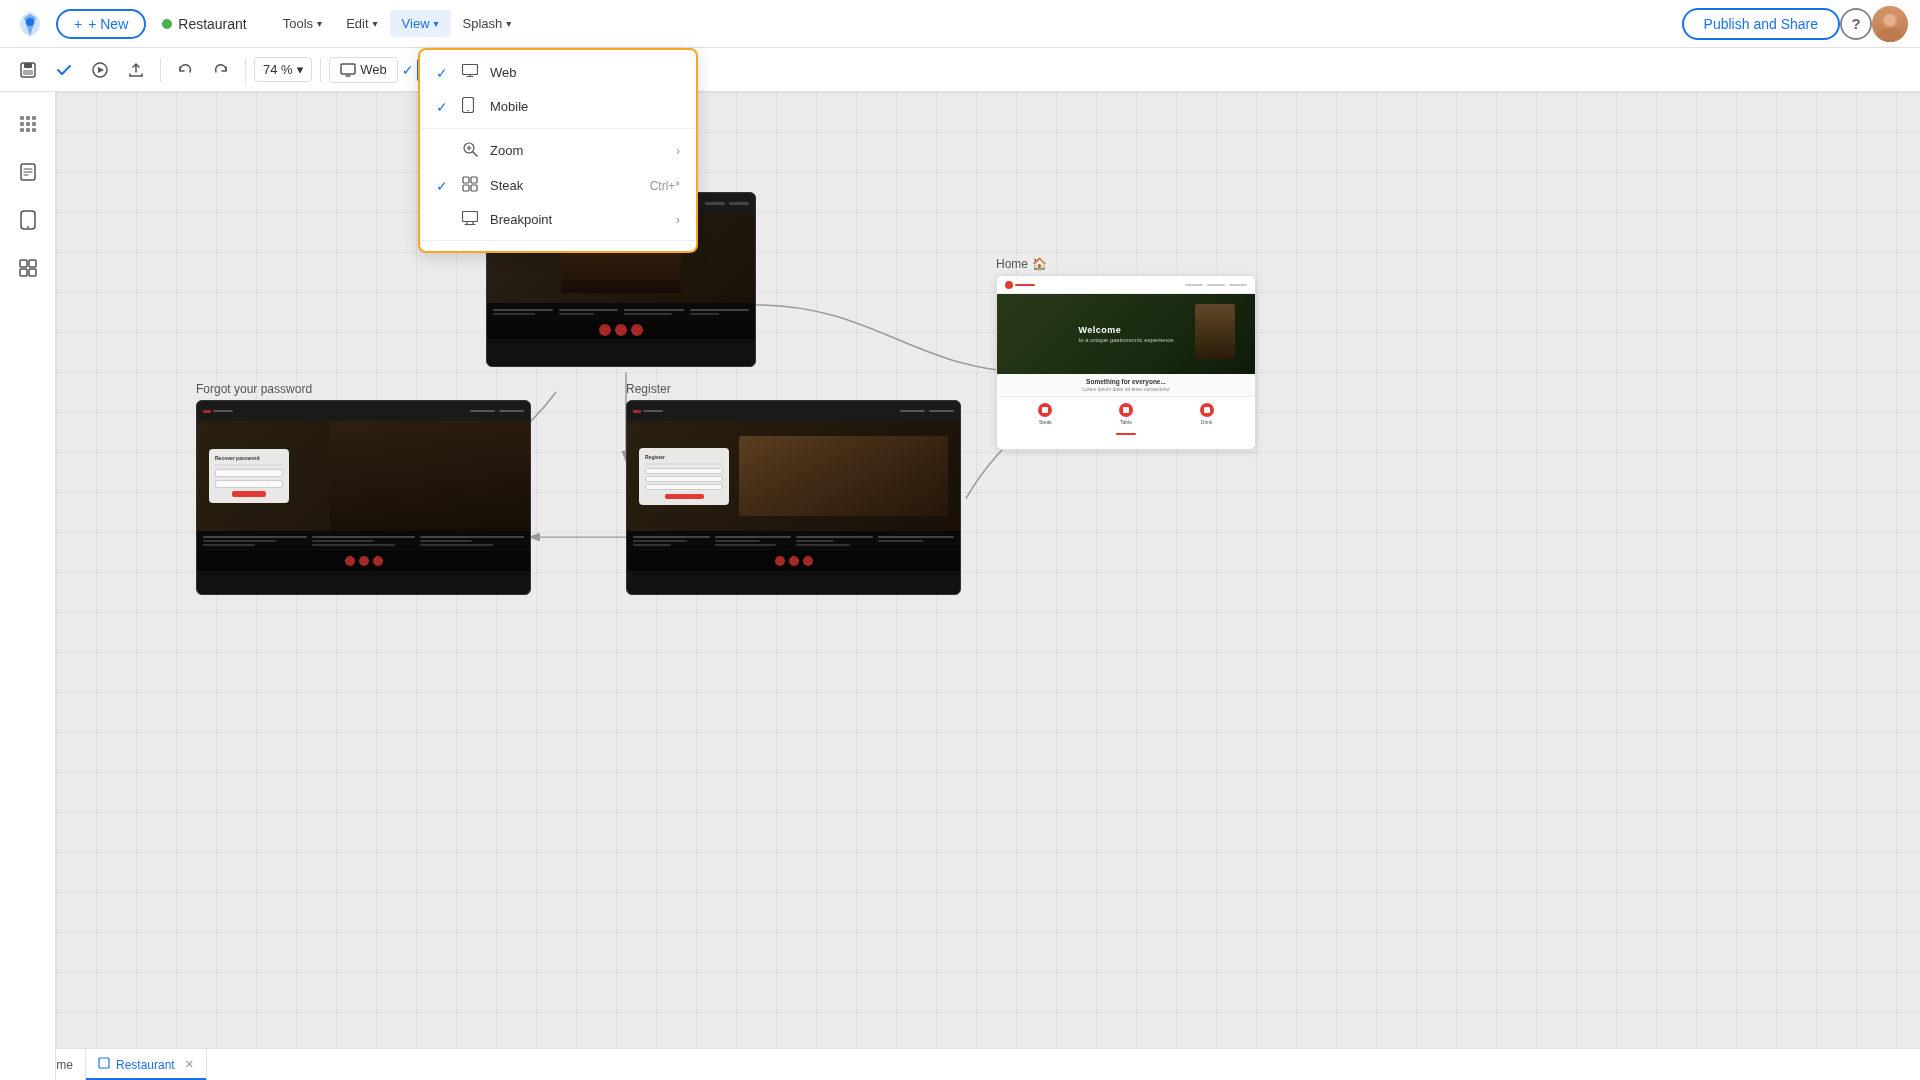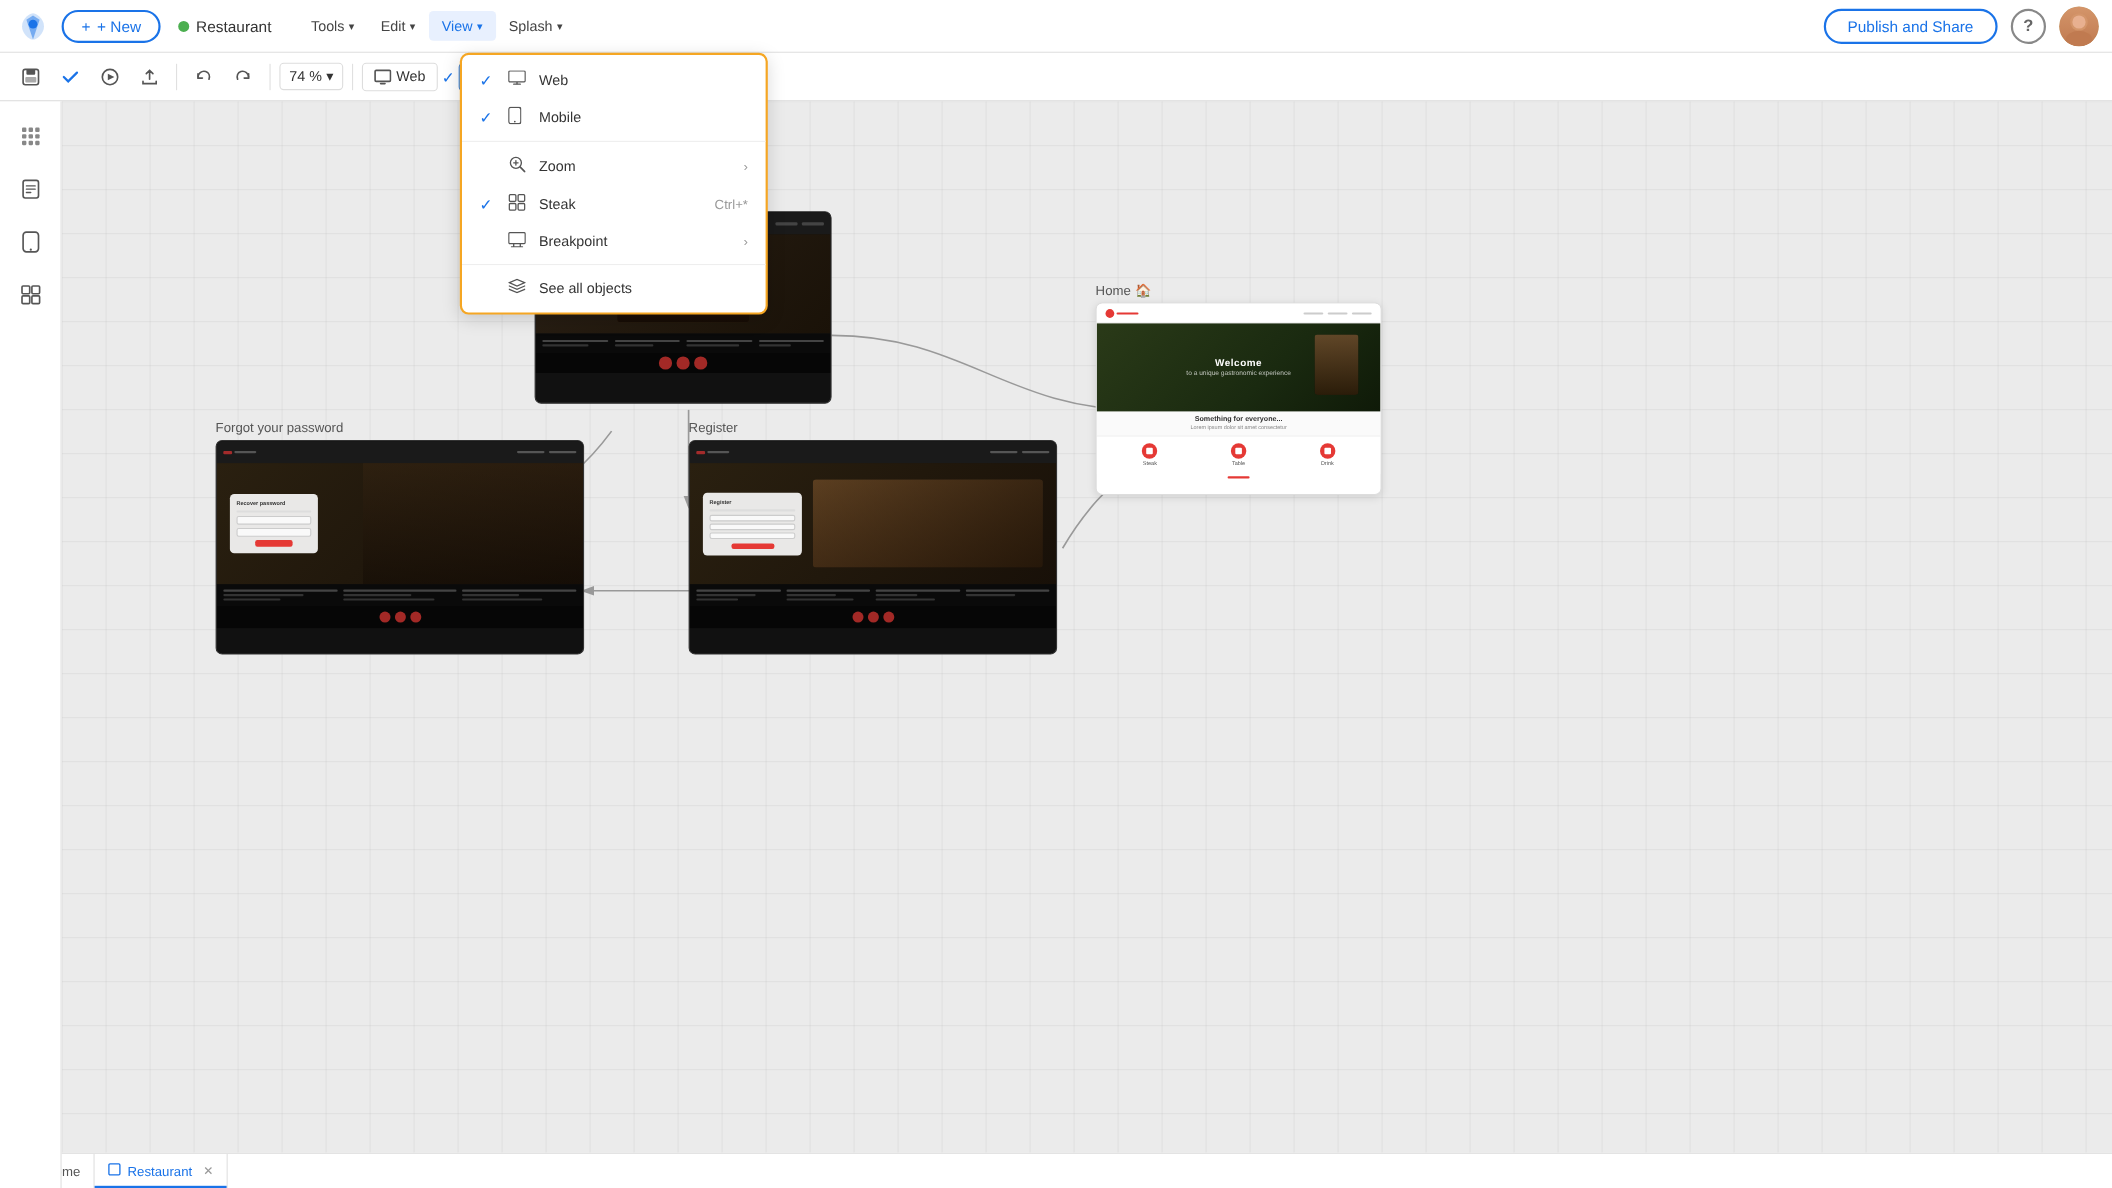--- a/index.html
+++ b/index.html
@@ -25,21 +25,21 @@
     }
     .project-dot { width: 10px; height: 10px; background: #4caf50; border-radius: 50%; }
     .nav-menu { display: flex; gap: 0; margin-left: 16px; }
     .nav-item {
       display: flex; align-items: center; gap: 4px;
       padding: 6px 12px; font-size: 13px; color: #444; cursor: pointer;
       border-radius: 4px;
     }
     .nav-item.active { background: #e8f0fe; color: #1a73e8; }
     .nav-arrow { font-size: 10px; }
-    .topbar-right { margin-left: auto; display: flex; align-items: center; gap: 12px; }
+    .topbar-right { margin-left: auto; display: flex; align-items: center; }
     .publish-btn {
       border: 2px solid #1a73e8; border-radius: 20px;
       padding: 6px 20px; color: #1a73e8; font-size: 14px; font-weight: 500;
       cursor: pointer; background: #fff;
     }
     .help-btn {
       width: 32px; height: 32px; border-radius: 50%; border: 2px solid #888;
       display: flex; align-items: center; justify-content: center;
       color: #666; font-size: 15px; font-weight: bold; cursor: pointer;
     }
@@ -373,21 +373,21 @@
           <div style="width: 8px; height: 8px; border-radius: 50%; background: #e53935;"></div>
           <div style="width: 20px; height: 2px; background: #e53935; border-radius: 1px;"></div>
         </div>
         <div style="flex:1;"></div>
         <div style="width: 18px; height: 2px; background: #ccc; border-radius: 1px;"></div>
         <div style="width: 18px; height: 2px; background: #ccc; border-radius: 1px;"></div>
         <div style="width: 18px; height: 2px; background: #ccc; border-radius: 1px;"></div>
       </div>
 
       <div style="height: 80px; background: linear-gradient(135deg, #2a3a18 0%, #1a2a10 60%, #0f1a08 100%); position: relative; display: flex; align-items: center; justify-content: center;">
-        <div style="text-align: center;">
+        <div style="">
           <div style="color: #fff; font-size: 9px; font-weight: bold; letter-spacing: 0.5px;">Welcome</div>
           <div style="color: rgba(255,255,255,0.7); font-size: 6px; margin-top: 2px;">to a unique gastronomic experience</div>
         </div>
         <div style="position: absolute; right: 20px; top: 10px; width: 40px; height: 55px; border-radius: 3px; overflow: hidden; background: rgba(0,0,0,0.3);">
           <div style="width: 100%; height: 100%; background: linear-gradient(180deg, rgba(150,100,60,0.6) 0%, rgba(50,30,10,0.8) 100%);"></div>
         </div>
       </div>
 
       <div style="padding: 4px 8px; background: #fafafa; border-bottom: 1px solid #eee;">
         <div style="font-size: 6.5px; font-weight: bold; color: #333; text-align: center;">Something for everyone...</div>
@@ -590,31 +590,20 @@
         <path d="M11 10.5 L11 13.5" stroke="#555" stroke-width="1.2"></path>
         <path d="M3 13.5 L13 13.5" stroke="#555" stroke-width="1.2" stroke-linecap="round"></path>
       </svg>
     </span>
     <span class="dropdown-label">Breakpoint</span>
     <span class="dropdown-arrow">›</span>
   </div>
 
   <div class="dropdown-sep"></div>
 
-  <div class="dropdown-item">
-    <span class="dropdown-check" style="color: transparent;">✓</span>
-    <span class="dropdown-icon">
-      <svg width="16" height="14" viewBox="0 0 16 14" fill="none">
-        <path d="M1 10 L8 13 L15 10" stroke="#555" stroke-width="1.2" stroke-linecap="round"></path>
-        <path d="M1 7 L8 10 L15 7" stroke="#555" stroke-width="1.2" stroke-linecap="round"></path>
-        <path d="M1 4 L8 7 L15 4 L8 1 Z" stroke="#555" stroke-width="1.2" stroke-linecap="round"></path>
-      </svg>
-    </span>
-    <span class="dropdown-label">See all objects</span>
-  </div>
 </div>
 
 <div class="bottom-bar">
   <div class="tab-item">
     <span>🏠</span>
     <span>Home</span>
   </div>
   <div class="tab-item active">
     <span>
       <svg width="12" height="12" viewBox="0 0 12 12" fill="none">

